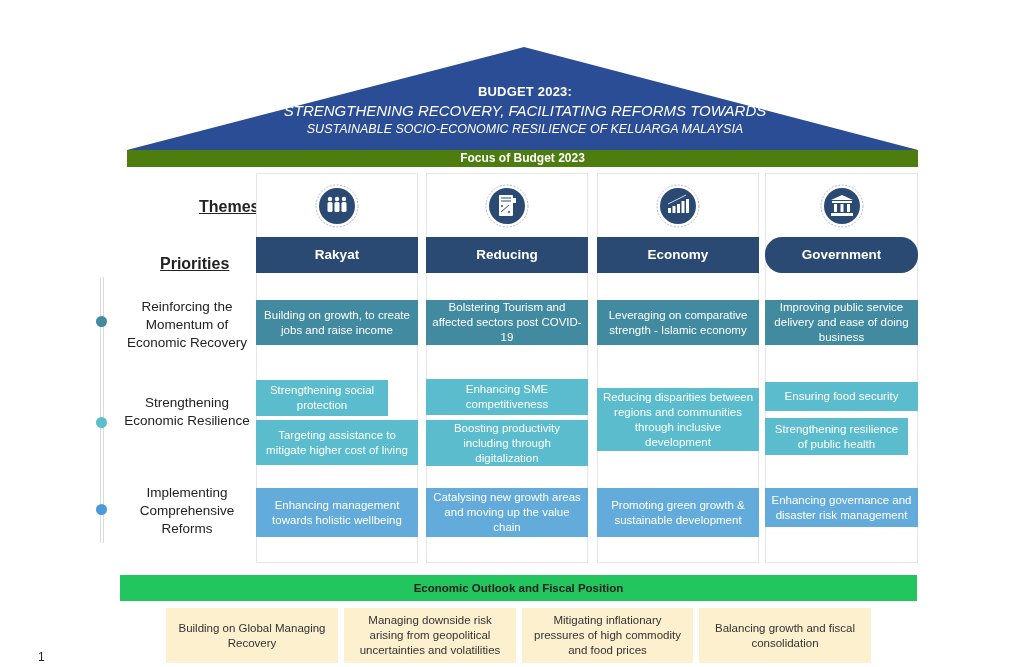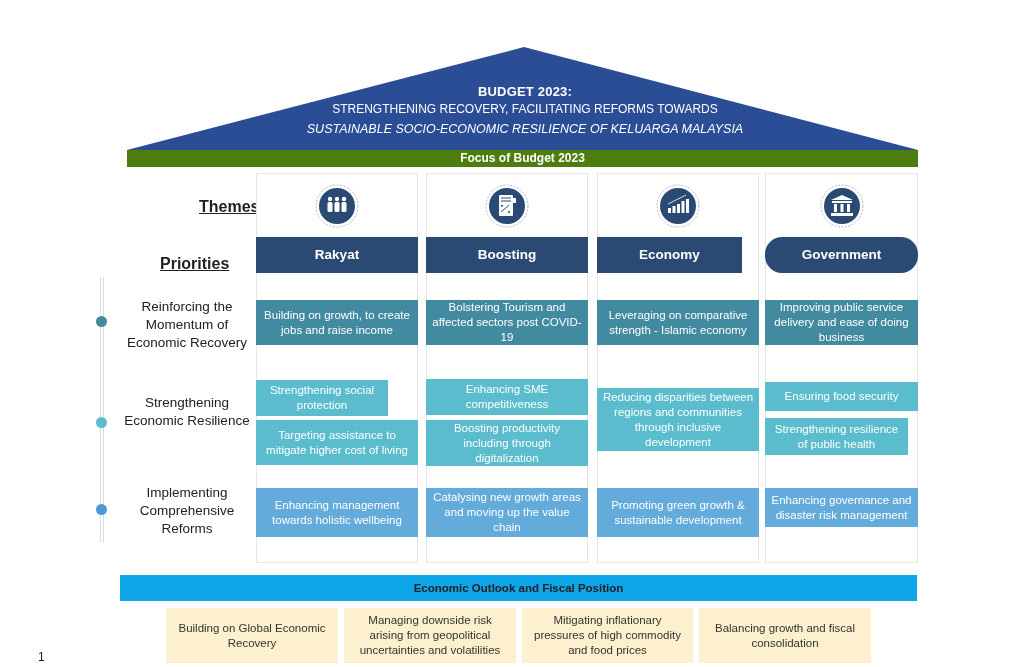--- a/index.html
+++ b/index.html
@@ -2,39 +2,39 @@
 <html><head>
 <meta charset="utf-8">
 <style>
   html, body { margin:0; padding:0; background:#ffffff; }
   body { width:1024px; height:667px; position:relative; overflow:hidden;
          font-family:"Liberation Sans", "DejaVu Sans", sans-serif; color:#222; }
   .abs { position:absolute; }
   #roof { position:absolute; left:0; top:0; width:1024px; height:170px; }
   .roof-text { position:absolute; left:260px; width:530px; text-align:center; color:#fff; }
   #roof-title { top:84px; font-size:13px; font-weight:bold; letter-spacing:0.2px; }
-  #roof-sub1 { top:102px; font-size:12px; }
+  #roof-sub1 { top:102px; font-size:15px; font-style:italic; }
   #roof-sub2 { top:122px; font-size:12.5px; font-style:italic; }
   #focus-bar { left:127px; top:150px; width:791px; height:17px; background:#4d7c0f;
                color:#fff; font-size:12px; font-weight:bold; text-align:center; line-height:17px; }
   .col-box { position:absolute; top:173px; height:390px; border:1px solid #e6e6e6; background:#fff; box-sizing:border-box; }
   .theme-icon { position:absolute; top:184px; width:44px; height:44px; }
   .theme-header { position:absolute; top:237px; height:36px; background:#2B4A73; color:#fff;
                   font-size:13.5px; font-weight:bold; text-align:center; line-height:36px; }
   .cell { position:absolute; color:#fff; font-size:11.5px; text-align:center; line-height:15px;
           display:flex; align-items:center; justify-content:center; box-sizing:border-box; padding:0 4px; overflow:hidden; }
   .r1 { background:#418AA0; }
   .r2 { background:#5BBCCD; }
   .r3 { background:#63ABDB; }
   .row-label { position:absolute; left:122px; width:130px; text-align:center; font-size:13.5px; line-height:18px; color:#222; }
   .side-label { position:absolute; font-size:16px; font-weight:bold; text-decoration:underline; color:#222; }
   #timeline-line { position:absolute; left:100px; top:277px; width:4px; height:266px;
                    border-left:1px solid #dcdcdc; border-right:1px solid #dcdcdc; box-sizing:border-box; }
   .dot { position:absolute; left:96px; width:11px; height:11px; border-radius:50%; }
-  #outlook-bar { left:120px; top:575px; width:797px; height:26px; background:#0ea5e9;
+  #outlook-bar { left:120px; top:575px; width:797px; height:26px; background:#22c55e;
                  font-size:11.5px; font-weight:bold; text-align:center; line-height:26px; color:#222; }
   .outlook-box { position:absolute; top:608px; height:55px; background:#FDF0CE; color:#333;
                  font-size:11.5px; text-align:center; line-height:15px; display:flex; align-items:center; justify-content:center; box-sizing:border-box; padding:0 6px; }
   #page-num { left:38px; top:650px; font-size:12px; color:#222; }
 </style>
 </head>
 <body>
 
 <svg id="roof" viewBox="0 0 1024 170">
   <polygon points="524,47 127,150 918,150" fill="#2A4D96"></polygon>
@@ -98,22 +98,22 @@
   <circle cx="22" cy="22" r="18" fill="#2B4A73"></circle>
   <polygon points="22,11 11,16 33,16" fill="#fff"></polygon>
   <rect x="12" y="17" width="20" height="2" fill="#fff"></rect>
   <rect x="14" y="20" width="3" height="8" fill="#fff"></rect>
   <rect x="20.5" y="20" width="3" height="8" fill="#fff"></rect>
   <rect x="27" y="20" width="3" height="8" fill="#fff"></rect>
   <rect x="11" y="29" width="22" height="3" fill="#fff"></rect>
 </svg>
 
 <div class="theme-header" style="left:256px; width:162px;">Rakyat</div>
-<div class="theme-header" style="left:426px; width:162px;">Boosting</div>
-<div class="theme-header" style="left:597px; width:145px;">Economy</div>
+<div class="theme-header" style="left:426px; width:162px;">Reducing</div>
+<div class="theme-header" style="left:597px; width:162px;">Economy</div>
 <div class="theme-header" style="left:765px; width:153px;border-radius:17px;">Government</div>
 
 <div class="cell r1" style="left:256px; top:300px; width:162px; height:45px;">Building on growth, to create jobs and raise income</div>
 <div class="cell r1" style="left:426px; top:300px; width:162px; height:45px;">Bolstering Tourism and affected sectors post COVID-19</div>
 <div class="cell r1" style="left:597px; top:300px; width:162px; height:45px;">Leveraging on comparative strength - Islamic economy</div>
 <div class="cell r1" style="left:765px; top:300px; width:153px; height:45px;">Improving public service delivery and ease of doing business</div>
 
 <div class="cell r2" style="left:256px; top:380px; width:132px; height:36px;">Strengthening social protection</div>
 <div class="cell r2" style="left:256px; top:420px; width:162px; height:45px;">Targeting  assistance to mitigate higher cost of living</div>
 <div class="cell r2" style="left:426px; top:379px; width:162px; height:36px;">Enhancing SME competitiveness</div>
@@ -121,18 +121,18 @@
 <div class="cell r2" style="left:597px; top:388px; width:162px; height:63px;">Reducing disparities between regions and communities through inclusive development</div>
 <div class="cell r2" style="left:765px; top:382px; width:153px; height:29px;">Ensuring food security</div>
 <div class="cell r2" style="left:765px; top:418px; width:143px; height:37px;">Strengthening resilience of public health</div>
 
 <div class="cell r3" style="left:256px; top:488px; width:162px; height:49px;">Enhancing management towards holistic wellbeing</div>
 <div class="cell r3" style="left:426px; top:488px; width:162px; height:49px;">Catalysing new growth areas and moving up the value chain</div>
 <div class="cell r3" style="left:597px; top:488px; width:162px; height:49px;">Promoting green growth &amp; sustainable development</div>
 <div class="cell r3" style="left:765px; top:488px; width:153px; height:39px;">Enhancing governance and disaster risk management</div>
 
 <div class="abs" id="outlook-bar">Economic Outlook and Fiscal Position</div>
-<div class="outlook-box" style="left:166px; width:172px;">Building on Global Economic Recovery</div>
+<div class="outlook-box" style="left:166px; width:172px;">Building on Global Managing Recovery</div>
 <div class="outlook-box" style="left:344px; width:172px;">Managing downside risk arising from geopolitical uncertainties and volatilities</div>
 <div class="outlook-box" style="left:522px; width:171px;">Mitigating inflationary pressures of high commodity and food prices</div>
 <div class="outlook-box" style="left:699px; width:172px;">Balancing growth and fiscal consolidation</div>
 
 <div class="abs" id="page-num">1</div>
 
 </body></html>

